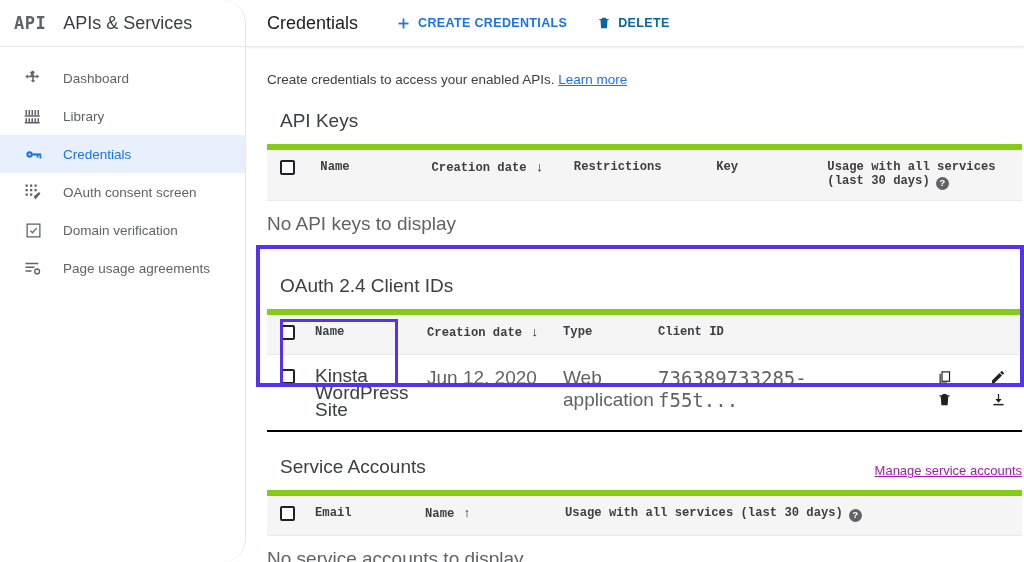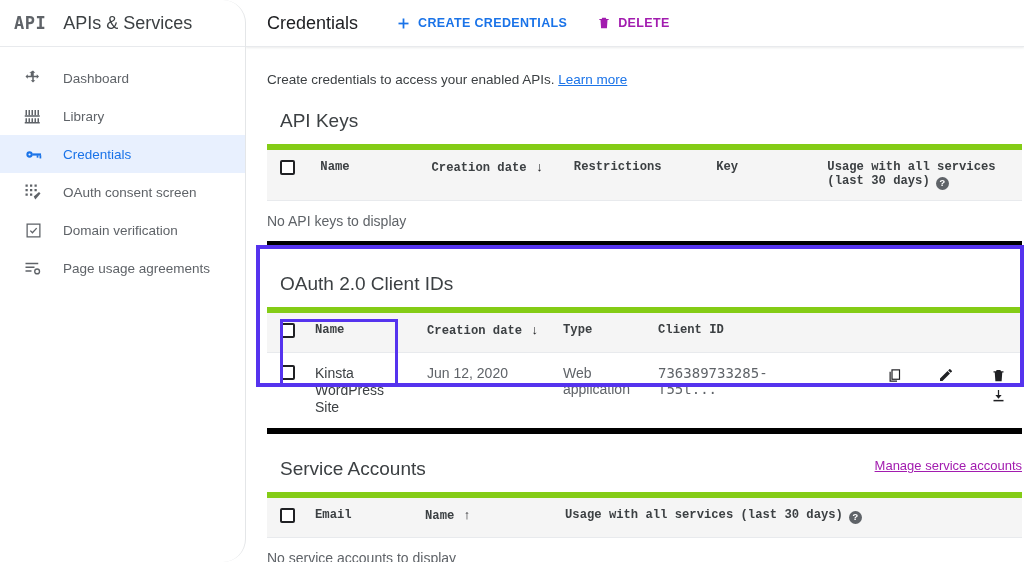--- a/index.html
+++ b/index.html
@@ -80,33 +80,33 @@
   .page-title { font-size: 18px; color: #202124; font-weight: 400; }
   .tb-actions { display: flex; align-items: center; margin-left: 38px; }
   .tb-btn {
     display: flex; align-items: center;
     font-size: 12.5px; font-weight: 700;
     letter-spacing: 0.35px;
     cursor: pointer;
     margin-right: 30px;
   }
   .tb-btn.primary { color: #1a73e8; }
-  .tb-btn.muted { color: #a21caf; align-items: center; }
+  .tb-btn.muted { color: #0369a1; align-items: center; }
   .tb-btn .tb-ico { display: flex; align-items: center; margin-right: 7px; }
 
   .content { padding: 0 0 12px 21px; }
   .intro {
     font-size: 13.5px; color: #3c4043;
     padding: 25px 0 0 0;
   }
   .intro a { color: #1a73e8; text-decoration: underline; cursor: pointer; }
 
   .section { margin-top: 23px; position: relative; }
   .section-head {
-    display: flex; align-items: flex-start; justify-content: space-between;
+    display: flex; align-items: flex-end; justify-content: space-between;
     padding-right: 22px;
   }
   .section-title {
     font-size: 19px; color: #3c4043; font-weight: 400;
     padding-left: 13px;
   }
   .section-link {
     font-size: 13px; color: #a21caf;
     text-decoration: underline; cursor: pointer;
   }
@@ -118,25 +118,25 @@
     font-size: 12.2px;
     font-weight: 700;
     color: #3c4043;
     padding: 10px 0 10px 0;
     vertical-align: top;
     border-top: 6px solid #84cc16;
     border-bottom: 1px solid #e8eaed;
     font-family: Liberation Mono, monospace;
   }
   table.tbl td {
-    font-size: 14px;
+    font-size: 19px;
     color: #5f6368;
     padding: 12px 0 12px 0;
     vertical-align: top;
-    border-bottom: 6px solid #000000;
+    border-bottom: 2px solid #000000;
   }
   .c-check { width: 48px; padding-left: 13px !important; }
   .chk {
     width: 15px; height: 15px;
     border: 2px solid #202124;
     border-radius: 2px;
     display: inline-block;
     background: #fff;
     cursor: pointer;
   }
@@ -333,21 +333,21 @@
           <tbody>
             <tr class="empty-row">
               <td colspan="6">No API keys to display</td>
             </tr>
           </tbody>
         </table>
       </div>
 
       <div class="section" style="margin-top:26px;">
         <div class="section-head">
-          <span class="section-title">OAuth 2.0 Client IDs</span>
+          <span class="section-title">OAuth 2.4 Client IDs</span>
         </div>
         <table class="tbl">
           <thead>
             <tr>
               <th class="c-check">
                 <span class="chk"></span>
               </th>
               <th style="width:112px">Name</th>
               <th style="width:136px">
                 <span>Creation date</span><span class="sort-arrow">↓</span>

